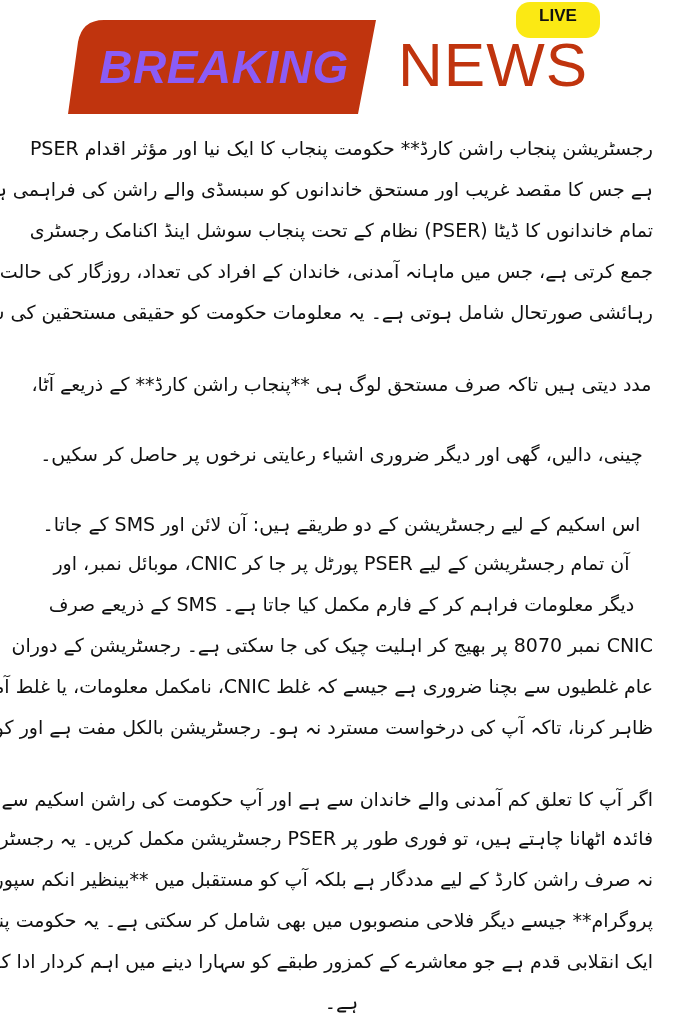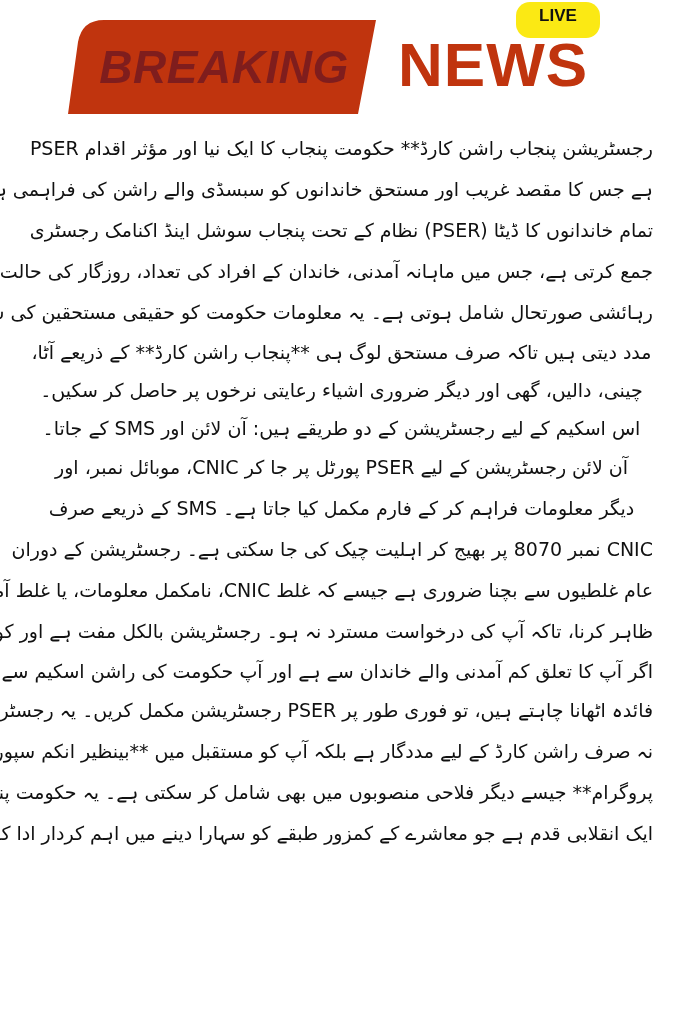--- a/index.html
+++ b/index.html
@@ -37,30 +37,30 @@
     left: 0;
     top: 0;
     width: 300px;
     height: 94px;
     line-height: 94px;
     text-align: center;
     font-family: "Liberation Sans", sans-serif;
     font-weight: bold;
     font-style: italic;
     font-size: 46px;
-    color: #7f1d1d;
+    color: #8b5cf6;
     letter-spacing: 0.5px;
     padding-left: 6px;
   }
   .news-text {
     position: absolute;
     left: 398px;
     top: 30px;
     font-family: "Liberation Sans", sans-serif;
-    font-weight: bold;
+    font-weight: normal;
     font-size: 62px;
     line-height: 70px;
     color: #c0340e;
     letter-spacing: 1px;
   }
   .live-badge {
     position: absolute;
     left: 516px;
     top: 2px;
     width: 84px;
@@ -84,21 +84,21 @@
   }
   .line {
     display: block;
     height: 41px;
     line-height: 41px;
     font-family: "DejaVu Sans", sans-serif;
     font-size: 19px;
     color: #111111;
     white-space: nowrap;
   }
-  .line.tight { height: 38px; line-height: 38px; }
+  .line.tight { height: 38px; line-height: 38px; margin-top: 32px; }
 </style>
 </head>
 <body>
 
 <div class="header">
   <div class="breaking-banner">
     <svg width="308" height="94" viewBox="0 0 308 94">
       <path d="M22 0 L308 0 L290 94 L0 94 L10 22 Q14 0 36 0 Z" fill="#c0340e"></path>
     </svg>
     <div class="breaking-text">BREAKING</div>
@@ -109,23 +109,24 @@
 
 <div class="article">
   <span class="line">رجسٹریشن پنجاب راشن کارڈ** حکومت پنجاب کا ایک نیا اور مؤثر اقدام PSER</span>
   <span class="line">ہے جس کا مقصد غریب اور مستحق خاندانوں کو سبسڈی والے راشن کی فراہمی ہے۔ اس</span>
   <span class="line">تمام خاندانوں کا ڈیٹا (PSER) نظام کے تحت پنجاب سوشل اینڈ اکنامک رجسٹری</span>
   <span class="line">جمع کرتی ہے، جس میں ماہانہ آمدنی، خاندان کے افراد کی تعداد، روزگار کی حالت، اور</span>
   <span class="line">رہائشی صورتحال شامل ہوتی ہے۔ یہ معلومات حکومت کو حقیقی مستحقین کی شناخت میں</span>
   <span class="line tight">مدد دیتی ہیں تاکہ صرف مستحق لوگ ہی **پنجاب راشن کارڈ** کے ذریعے آٹا،</span>
   <span class="line tight">چینی، دالیں، گھی اور دیگر ضروری اشیاء رعایتی نرخوں پر حاصل کر سکیں۔</span>
   <span class="line tight">اس اسکیم کے لیے رجسٹریشن کے دو طریقے ہیں: آن لائن اور SMS کے جاتا۔</span>
-  <span class="line">آن لائن رجسٹریشن کے لیے PSER پورٹل پر جا کر CNIC، موبائل نمبر، اور</span>
+  <span class="line">آن تمام رجسٹریشن کے لیے PSER پورٹل پر جا کر CNIC، موبائل نمبر، اور</span>
   <span class="line">دیگر معلومات فراہم کر کے فارم مکمل کیا جاتا ہے۔ SMS کے ذریعے صرف</span>
   <span class="line">CNIC نمبر 8070 پر بھیج کر اہلیت چیک کی جا سکتی ہے۔ رجسٹریشن کے دوران</span>
   <span class="line">عام غلطیوں سے بچنا ضروری ہے جیسے کہ غلط CNIC، نامکمل معلومات، یا غلط آمدنی</span>
   <span class="line">ظاہر کرنا، تاکہ آپ کی درخواست مسترد نہ ہو۔ رجسٹریشن بالکل مفت ہے اور کوئی</span>
   <span class="line tight">اگر آپ کا تعلق کم آمدنی والے خاندان سے ہے اور آپ حکومت کی راشن اسکیم سے</span>
   <span class="line">فائدہ اٹھانا چاہتے ہیں، تو فوری طور پر PSER رجسٹریشن مکمل کریں۔ یہ رجسٹریشن</span>
   <span class="line">نہ صرف راشن کارڈ کے لیے مددگار ہے بلکہ آپ کو مستقبل میں **بینظیر انکم سپورٹ</span>
   <span class="line">پروگرام** جیسے دیگر فلاحی منصوبوں میں بھی شامل کر سکتی ہے۔ یہ حکومت پنجاب کا</span>
   <span class="line">ایک انقلابی قدم ہے جو معاشرے کے کمزور طبقے کو سہارا دینے میں اہم کردار ادا کر رہا</span>
+  <span class="line">ہے۔</span>
 </div>
 
 </body></html>

